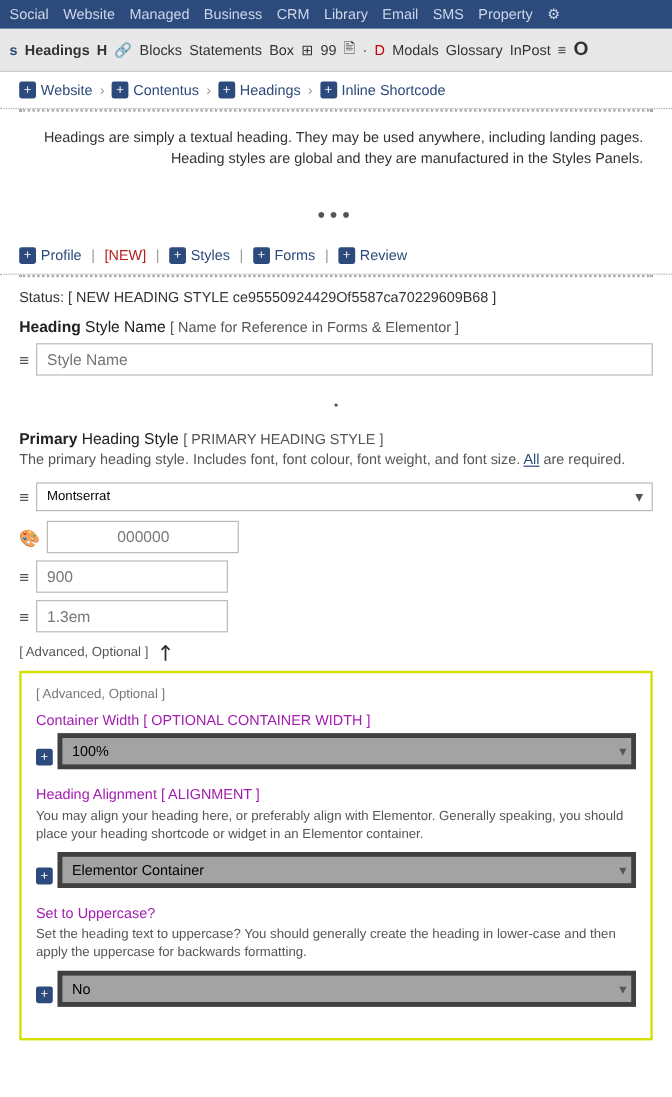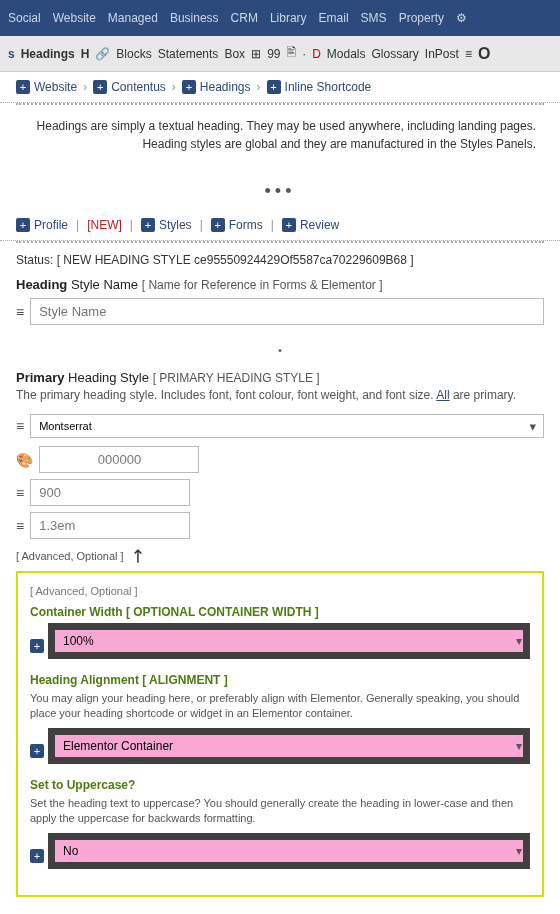--- a/index.html
+++ b/index.html
@@ -13,21 +13,21 @@
       overflow-x: hidden;
     }
 
     
     .top-nav {
       background: #2c4a7c;
       color: #fff;
       display: flex;
       align-items: center;
       padding: 0 8px;
-      height: 36px;
+      height: 24px;
       font-size: 12px;
       gap: 12px;
       flex-wrap: nowrap;
       overflow: hidden;
     }
     .top-nav span {
       color: #ccd6e8;
       cursor: pointer;
       white-space: nowrap;
     }
@@ -238,41 +238,41 @@
       font-size: 12px;
       z-index: 10;
       margin-bottom: 8px;
     }
     .popup-label {
       color: #777;
       font-size: 11px;
       margin-bottom: 8px;
     }
     .popup-field-title {
-      font-weight: bold;
-      color: #4d7c0f;
+      font-weight: normal;
+      color: #a21caf;
       margin-bottom: 4px;
       font-size: 12px;
     }
     .popup-field-desc {
       color: #555;
       font-size: 11px;
       margin-bottom: 6px;
       line-height: 1.4;
     }
     .popup-select-wrapper {
       position: relative;
       margin-bottom: 10px;
     }
     .popup-select-wrapper select {
       width: 100%;
-      border: 7px solid #404040;
+      border: 4px solid #404040;
       padding: 4px 8px;
       font-size: 12px;
-      background: #f9a8d4;
+      background: #a3a3a3;
       cursor: pointer;
       appearance: none;
     }
     .popup-select-wrapper::after {
       content: '▾';
       position: absolute;
       right: 8px;
       top: 50%;
       transform: translateY(-50%);
       pointer-events: none;
@@ -416,21 +416,21 @@
   </div>
 </div>
 
 <div class="center-dot">•</div>
 
 <div class="section-header">
   <div class="section-title">
     <strong>Primary</strong> <span>Heading Style</span> <span style="color:#555;font-size:12px;">[ PRIMARY HEADING STYLE ]</span>
   </div>
   <div class="section-desc">
-    <span>The primary heading style. Includes font, font colour, font weight, and font size.</span> <a href="#">All</a> <span>are primary.</span>
+    <span>The primary heading style. Includes font, font colour, font weight, and font size.</span> <a href="#">All</a> <span>are required.</span>
   </div>
 </div>
 
 <div class="left-field-group">
   <div class="input-row">
     <span class="hamburger-icon">≡</span>
     <div class="select-wrapper">
       <select>
         <option>Montserrat</option>
       </select>

